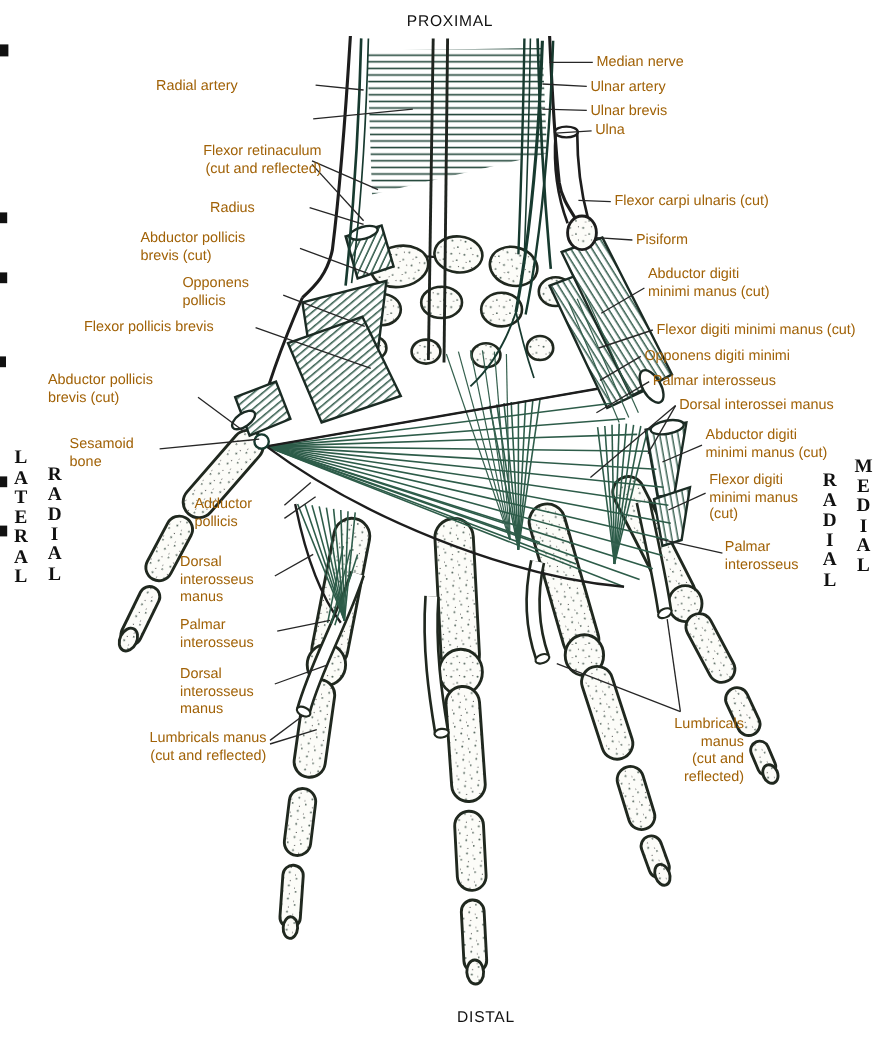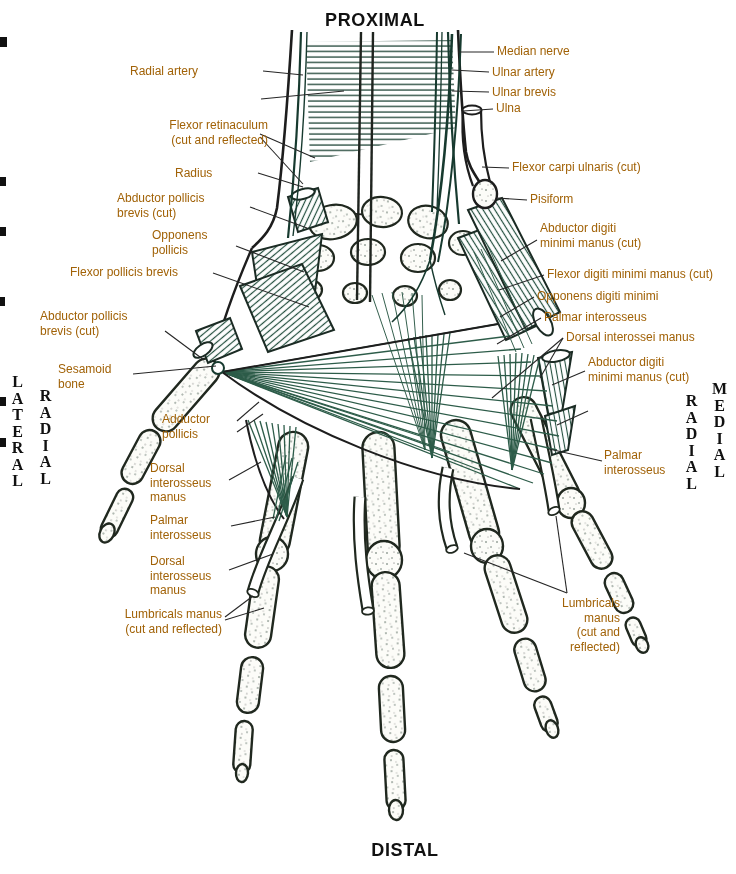--- a/index.html
+++ b/index.html
@@ -2,21 +2,21 @@
 <html><head>
 <meta charset="utf-8">
 <style>
   html,body{margin:0;padding:0;background:#ffffff;}
   #stage{position:relative;width:736px;height:874px;background:#ffffff;overflow:hidden;
          font-family:"Liberation Sans", sans-serif;color:#151515;}
   #art{position:absolute;left:0;top:0;}
   .lbl{position:absolute;font-size:12px;line-height:1.22;white-space:pre-line;color:#a16207;}
   .lbl.r{text-align:left;}
   .lbl.c{text-align:right;}
-  .axis{position:absolute;font-size:18px;font-weight:bold;letter-spacing:.6px;text-align:center;color:#111;}
+  .axis{position:absolute;font-size:13px;font-weight:normal;letter-spacing:.6px;text-align:center;color:#111;}
   .vert{position:absolute;width:15px;font-size:16px;font-weight:bold;line-height:16.5px;
         text-align:center;word-break:break-all;color:#111;font-family:Liberation Serif, serif;}
 </style>
 </head>
 <body>
 
 <div id="stage">
 
   <svg id="art" width="736" height="874" viewBox="0 0 736 874">
     <defs>
@@ -315,20 +315,23 @@
   <div class="lbl" style="left:512px;top:160px;width:170px">Flexor carpi ulnaris (cut)</div>
   <div class="lbl" style="left:530px;top:192px;width:80px">Pisiform</div>
   <div class="lbl" style="left:540px;top:221px;width:150px">Abductor digiti
 minimi manus (cut)</div>
   <div class="lbl" style="left:547px;top:267px;width:186px">Flexor digiti minimi manus (cut)</div>
   <div class="lbl" style="left:537px;top:289px;width:160px">Opponens digiti minimi</div>
   <div class="lbl" style="left:544px;top:310px;width:140px">Palmar interosseus</div>
   <div class="lbl" style="left:566px;top:330px;width:160px">Dorsal interossei manus</div>
   <div class="lbl" style="left:588px;top:355px;width:130px">Abductor digiti
 minimi manus (cut)</div>
+  <div class="lbl" style="left:591px;top:392px;width:110px">Flexor digiti
+minimi manus
+(cut)</div>
   <div class="lbl" style="left:604px;top:448px;width:90px">Palmar
 interosseus</div>
   <div class="lbl c" style="left:534px;top:596px;width:86px">Lumbricals
 manus
 (cut and
 reflected)</div>
 
 </div>
 
 </body></html>

